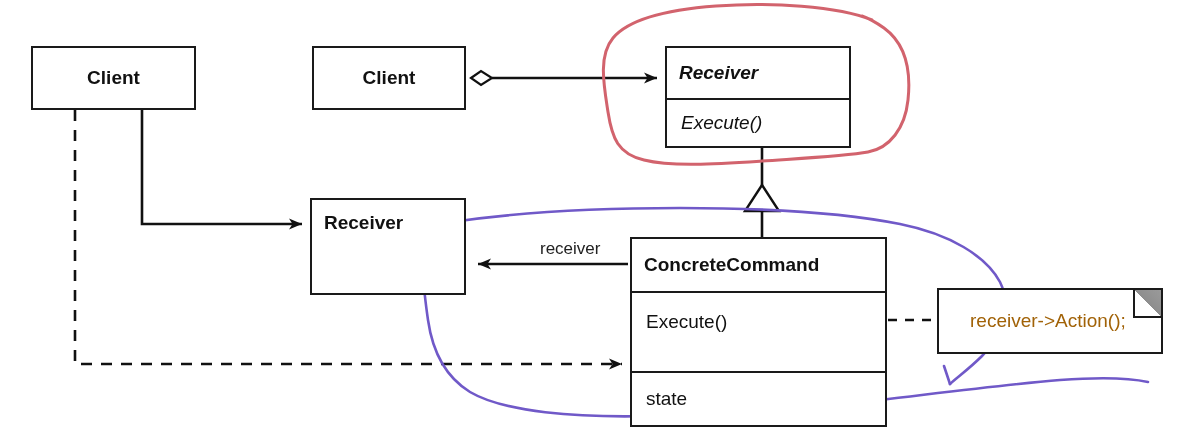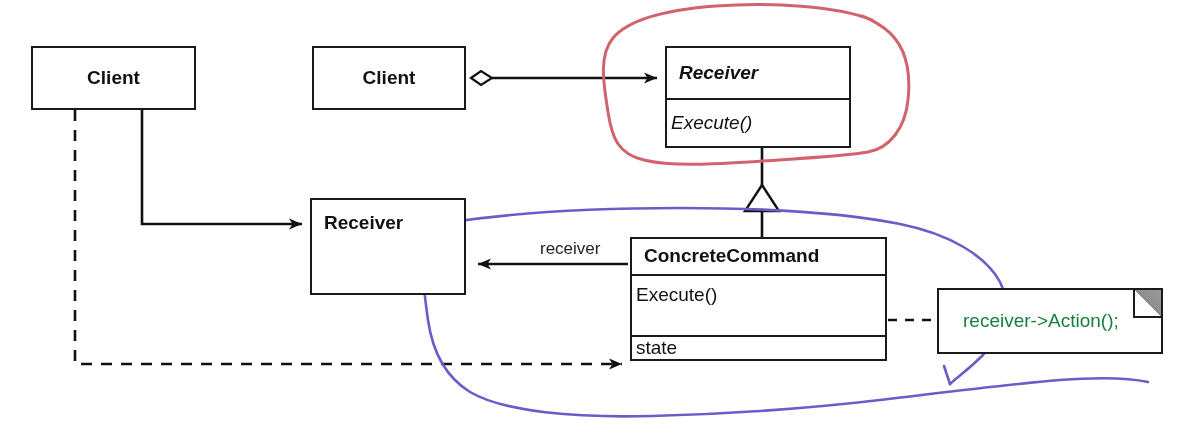--- a/index.html
+++ b/index.html
@@ -26,42 +26,42 @@
     box-sizing:border-box;
     border:2px solid #1a1a1a;
     background:#ffffff;
     display:flex;
     flex-direction:column;
   }
   .compartment{
     box-sizing:border-box;
     display:flex;
     align-items:center;
-    padding-left:4px;
+    padding-left:14px;
     color:#111111;
     font-size:19px;
     white-space:nowrap;
   }
   .compartment.div-top{ border-top:2px solid #1a1a1a; }
   .cname{ font-weight:bold; justify-content:center; padding-left:0; }
   .cname.left{ justify-content:flex-start; padding-left:12px; }
   .ital{ font-style:italic; }
   .member{ font-weight:normal; }
 
   
   .notebox{
     position:absolute;
     box-sizing:border-box;
     border:2px solid #1a1a1a;
     background:#ffffff;
     display:flex;
     align-items:center;
-    padding-left:24px;
+    padding-left:31px;
     font-size:19px;
-    color:#15803d;
+    color:#a16207;
     white-space:nowrap;
   }
   .fold{
     position:absolute;
     top:0; right:0;
     width:26px;height:26px;
     background:linear-gradient(45deg, #ffffff 0%, #ffffff 49%, #8e8e8e 50%, #9a9a9a 100%);
     border-left:2px solid #1a1a1a;
     border-bottom:2px solid #1a1a1a;
   }
@@ -171,21 +171,21 @@
 
   <div class="umlbox" style="left:665px;top:46px;width:186px;height:102px;">
     <div class="compartment cname left ital" style="height:50px;">Receiver</div>
     <div class="compartment div-top member ital" style="flex:1;">Execute()</div>
   </div>
 
   <div class="umlbox" style="left:310px;top:198px;width:156px;height:97px;">
     <div class="compartment cname left" style="height:46px;">Receiver</div>
   </div>
 
-  <div class="umlbox" style="left:630px;top:237px;width:257px;height:124px;">
+  <div class="umlbox" style="left:630px;top:237px;width:257px;height:190px;">
     <div class="compartment cname left" style="height:52px;">ConcreteCommand</div>
     <div class="compartment div-top member" style="height:60px;">Execute()</div>
     <div class="compartment div-top member" style="flex:1;margin-top:20px;">state</div>
   </div>
 
   <div class="notebox" style="left:937px;top:288px;width:226px;height:66px;">
     <span>receiver-&gt;Action();</span>
     <span class="fold"></span>
   </div>
 

